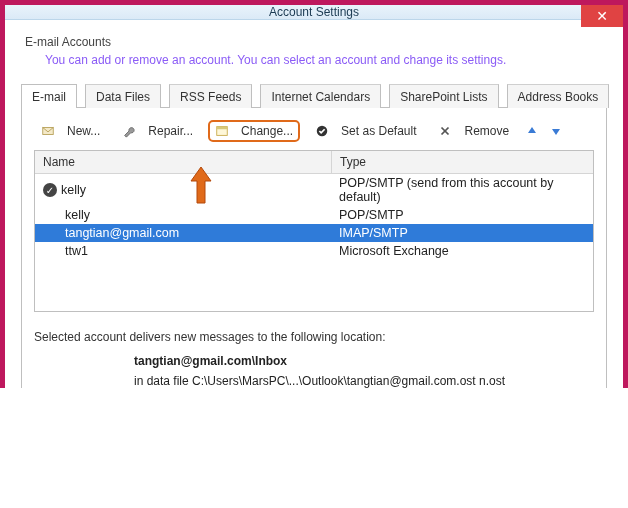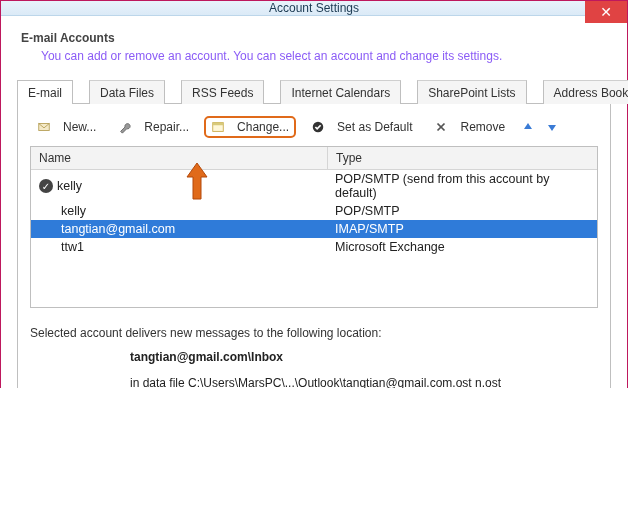--- a/index.html
+++ b/index.html
@@ -1,24 +1,24 @@
 <!DOCTYPE html>
 <html><head>
 <meta charset="utf-8">
 <style>
   html,body{margin:0;padding:0;font-family:"Segoe UI",Tahoma,sans-serif;font-size:12px;color:#222;background:#fff}
-  .window{width:628px;height:388px;border:1px solid #be185d;box-sizing:border-box;position:relative;display:flex;flex-direction:column}
+  .window{width:628px;height:388px;border:5px solid #be185d;box-sizing:border-box;position:relative;display:flex;flex-direction:column}
   .titlebar{height:28px;background:linear-gradient(#e9f3fb,#dbeaf7);display:flex;align-items:center;justify-content:center;position:relative;border-bottom:1px solid #bcd6ea}
   .titlebar .title{font-size:12px;color:#1b3a52}
   .close-btn{position:absolute;right:0;top:0;height:22px;width:42px;background:#e04343;color:#fff;display:flex;align-items:center;justify-content:center;font-size:14px;line-height:1;cursor:pointer}
   .client{flex:1;background:#fff;padding:14px 16px 10px 16px;display:flex;flex-direction:column;border-top:1px solid #fff}
-  .section-head{font-weight:700;color:#444;margin-left:4px}
+  .section-head{font-weight:400;color:#444;margin-left:4px}
   .section-desc{margin:4px 0 16px 24px;color:#8b5cf6}
   .tabs-wrap{display:flex;flex-direction:column;flex:1}
-  .tab-strip{display:flex;align-items:flex-start;gap:16px;padding:0 0 0 0}
+  .tab-strip{display:flex;align-items:flex-start;gap:8px;padding:0 0 0 0}
   .tab{padding:5px 10px 4px 10px;border:1px solid #bfbfbf;border-bottom:none;background:#f5f5f5;color:#333;cursor:pointer;position:relative;top:1px;white-space:nowrap}
   .tab.active{background:#fff;z-index:2}
   .tab:not(.active){border-top-color:#cfcfcf}
   .tab-panel{border:1px solid #bfbfbf;background:#fff;flex:1;display:flex;flex-direction:column;padding:10px 12px 12px 12px}
   .toolbar{display:flex;align-items:center;gap:8px;padding:2px 0 8px 0}
   .tbtn{display:flex;align-items:center;gap:12px;padding:3px 6px;border:1px solid transparent;cursor:pointer;color:#333}
   .tbtn.highlight{border:2px solid #e06a1a;padding:2px 5px;border-radius:5px}
   .tbtn svg{width:14px;height:14px}
   .arrow-btn{width:16px;height:16px;display:flex;align-items:center;justify-content:center;cursor:pointer}
   .list-box{border:1px solid #bfbfbf;height:160px;overflow:auto}
@@ -27,21 +27,21 @@
   .col-type{flex:1;padding:4px 8px}
   .row{display:flex;align-items:center;font-size:12.5px}
   .row .cell-name{width:280px;padding:2px 8px 2px 8px;display:flex;align-items:center;gap:4px}
   .row .cell-type{flex:1;padding:2px 8px}
   .row.default .check{width:14px;height:14px;border-radius:50%;background:#444;display:inline-flex;align-items:center;justify-content:center;color:#fff;font-size:10px}
   .row .indent{display:inline-block;width:18px}
   .row.selected{background:#2f7bd9;color:#fff}
   .footer-text{margin-top:18px;color:#333}
   .footer-loc{margin-left:100px;margin-top:10px}
   .footer-loc .bold{font-weight:700}
-  .footer-loc .path{margin-top:12px}
+  .footer-loc .path{margin-top:6px}
   .btnbar{display:flex;justify-content:flex-end;padding:10px 14px;background:#f1f1f1;border-top:1px solid #d9d9d9}
   .btn{min-width:76px;padding:14px 14px;border:1px solid #adadad;background:#8b5cf6;cursor:pointer}
   .callout-arrow{position:absolute;pointer-events:none}
 </style>
 </head>
 <body>
 
 <div class="window">
 
   <div class="titlebar">

